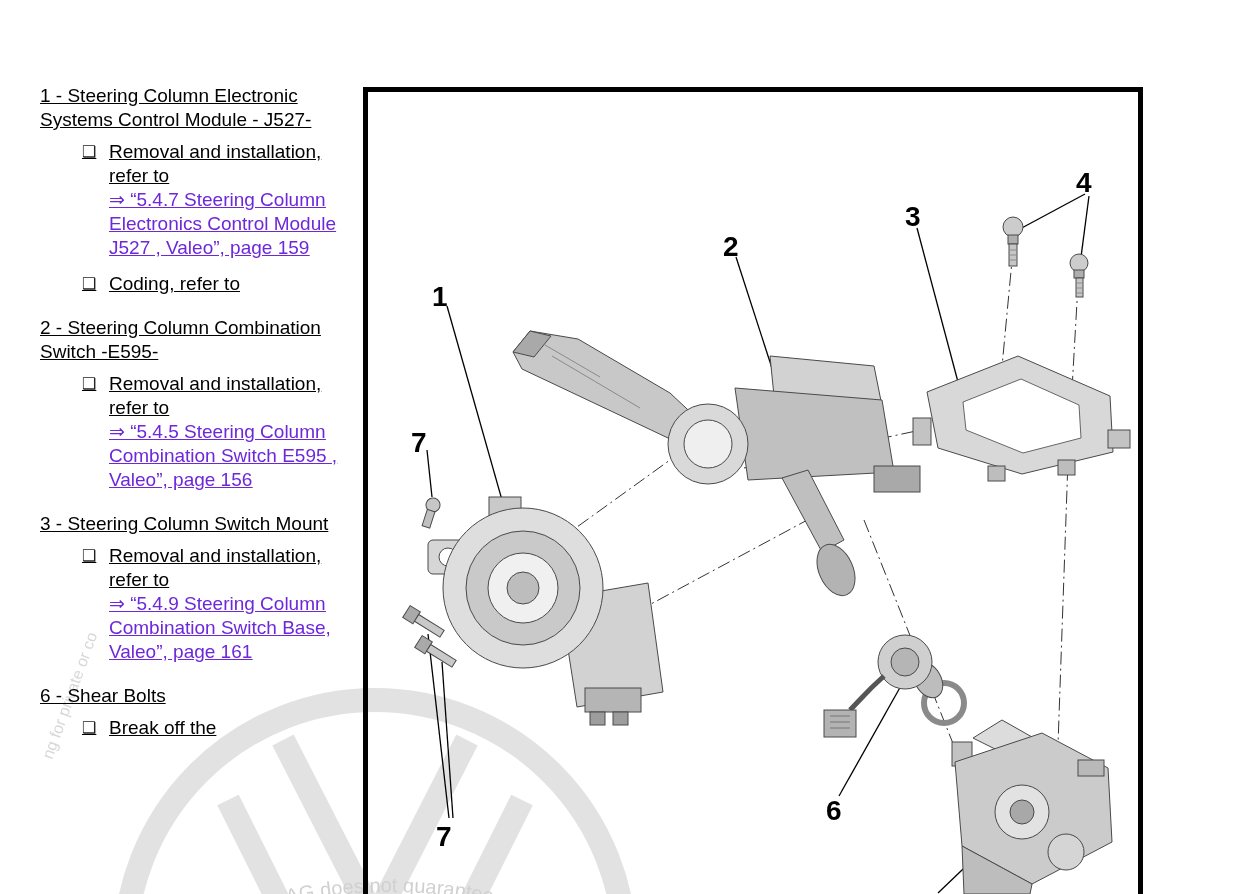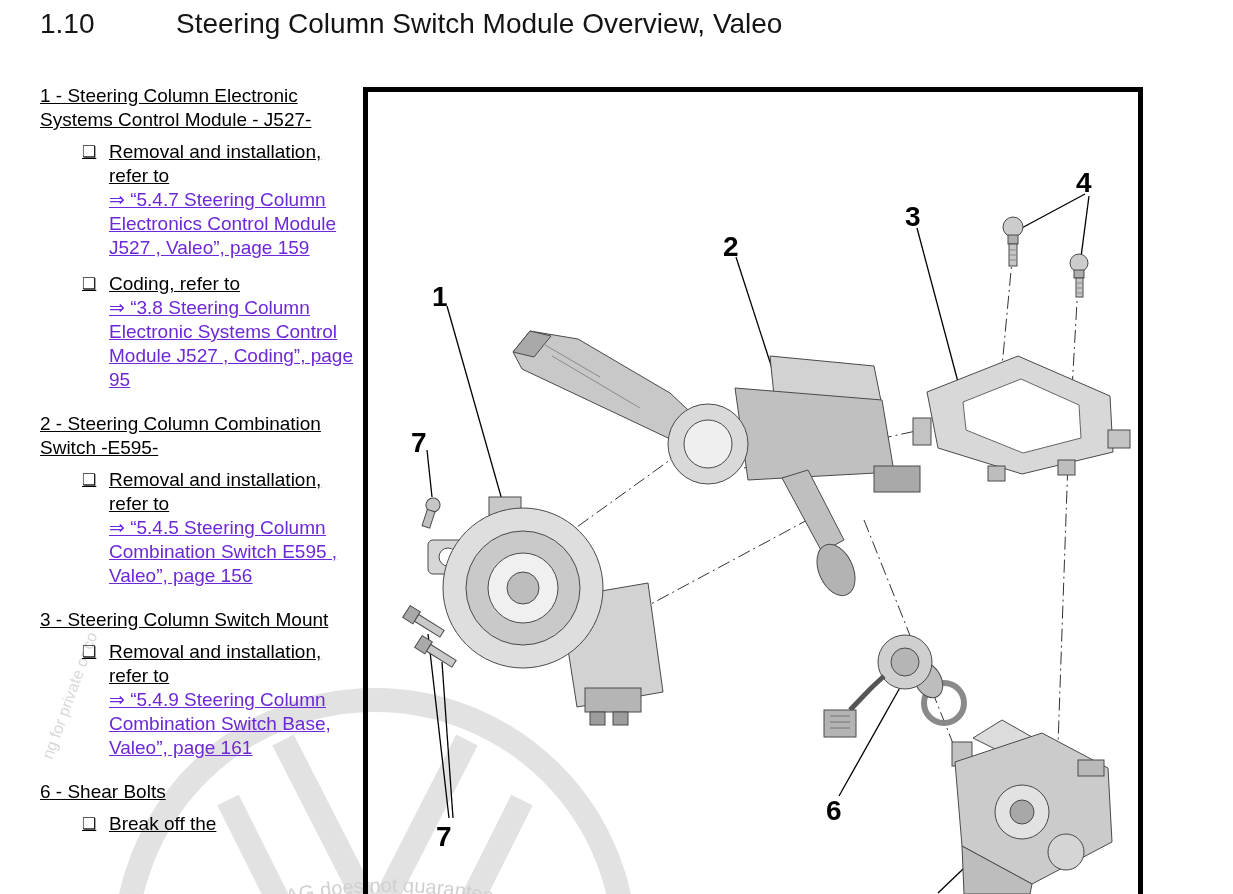--- a/index.html
+++ b/index.html
@@ -43,34 +43,31 @@
       <path d="M 283 740 L 375 920 L 467 740" fill="none" stroke="#e2e2e2" stroke-width="24"></path>
       <path d="M 228 800 L 300 944" fill="none" stroke="#e2e2e2" stroke-width="24"></path>
       <path d="M 522 800 L 450 944" fill="none" stroke="#e2e2e2" stroke-width="24"></path>
     </g>
     <text class="wm-text">
       <textPath href="#wmArc" startOffset="0">ed unless authorised by Volkswagen AG. Volkswagen AG does not guarantee or accept any liability with respect to the</textPath>
     </text>
     <text class="wm-edge" x="52" y="760" transform="rotate(-70 52 760)">ng for private or co</text>
   </svg>
 
-  <div class="header">
-    <span class="sec">1.10</span><span class="title">Steering Column Switch Module Overview, Valeo</span>
-  </div>
 
   <div class="legend">
       <div class="legend-item">
         <div class="item-label">1 - Steering Column Electronic Systems Control Module - J527-</div>
         <div class="bullet-row">
           <span class="bullet-marker">❑</span>
           <div class="bullet-body"><span class="bullet-text">Removal and installation, refer to</span><a class="ref-link" href="#">⇒ “5.4.7 Steering Column Electronics Control Module J527 , Valeo”, page 159</a></div>
         </div>
         <div class="bullet-row">
           <span class="bullet-marker">❑</span>
-          <div class="bullet-body"><span class="bullet-text">Coding, refer to</span><a class="ref-link" href="#">⇒ “3.8 Steering Column Electronic Systems Control Module J527 , Coding”, page 95</a></div>
+          <div class="bullet-body"><span class="bullet-text">Coding, refer to</span></div>
         </div>
       </div>
       <div class="legend-item">
         <div class="item-label">2 - Steering Column Combination Switch -E595-</div>
         <div class="bullet-row">
           <span class="bullet-marker">❑</span>
           <div class="bullet-body"><span class="bullet-text">Removal and installation, refer to</span><a class="ref-link" href="#">⇒ “5.4.5 Steering Column Combination Switch E595 , Valeo”, page 156</a></div>
         </div>
       </div>
       <div class="legend-item">

